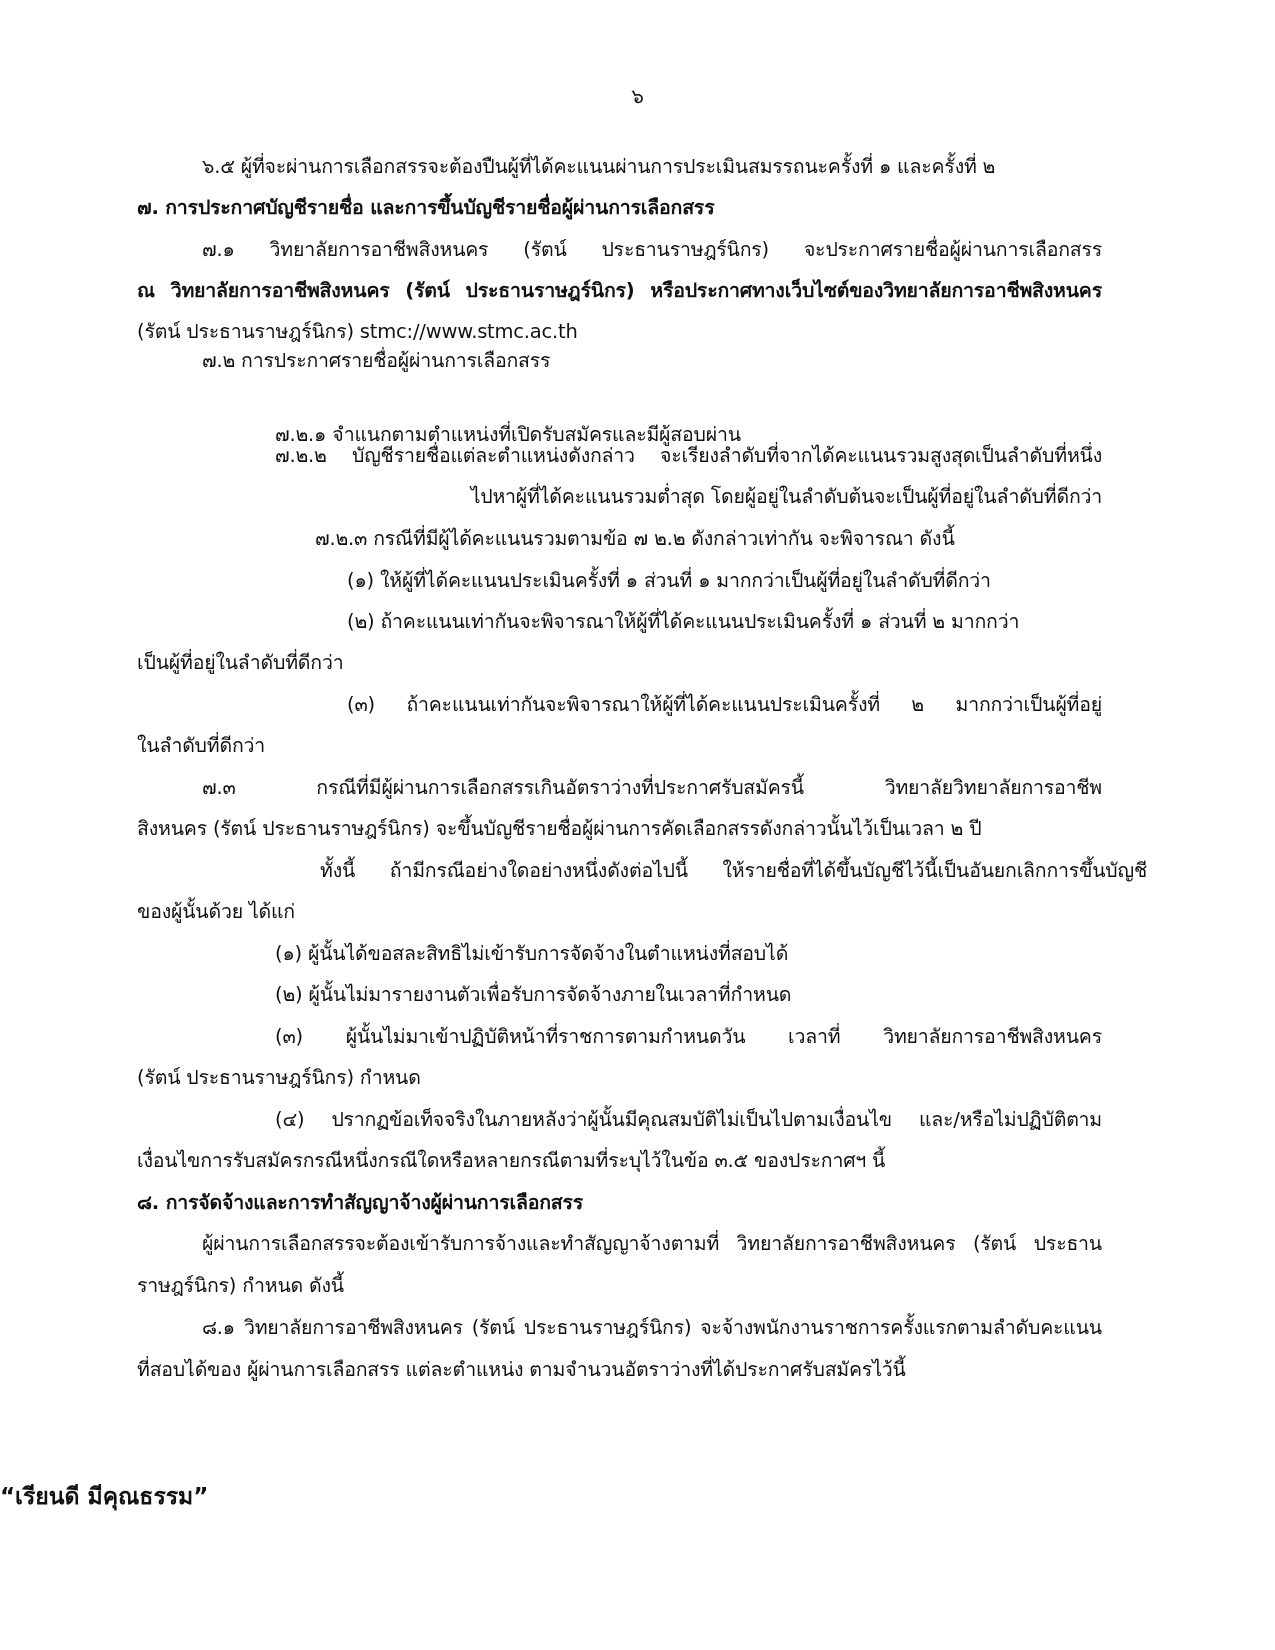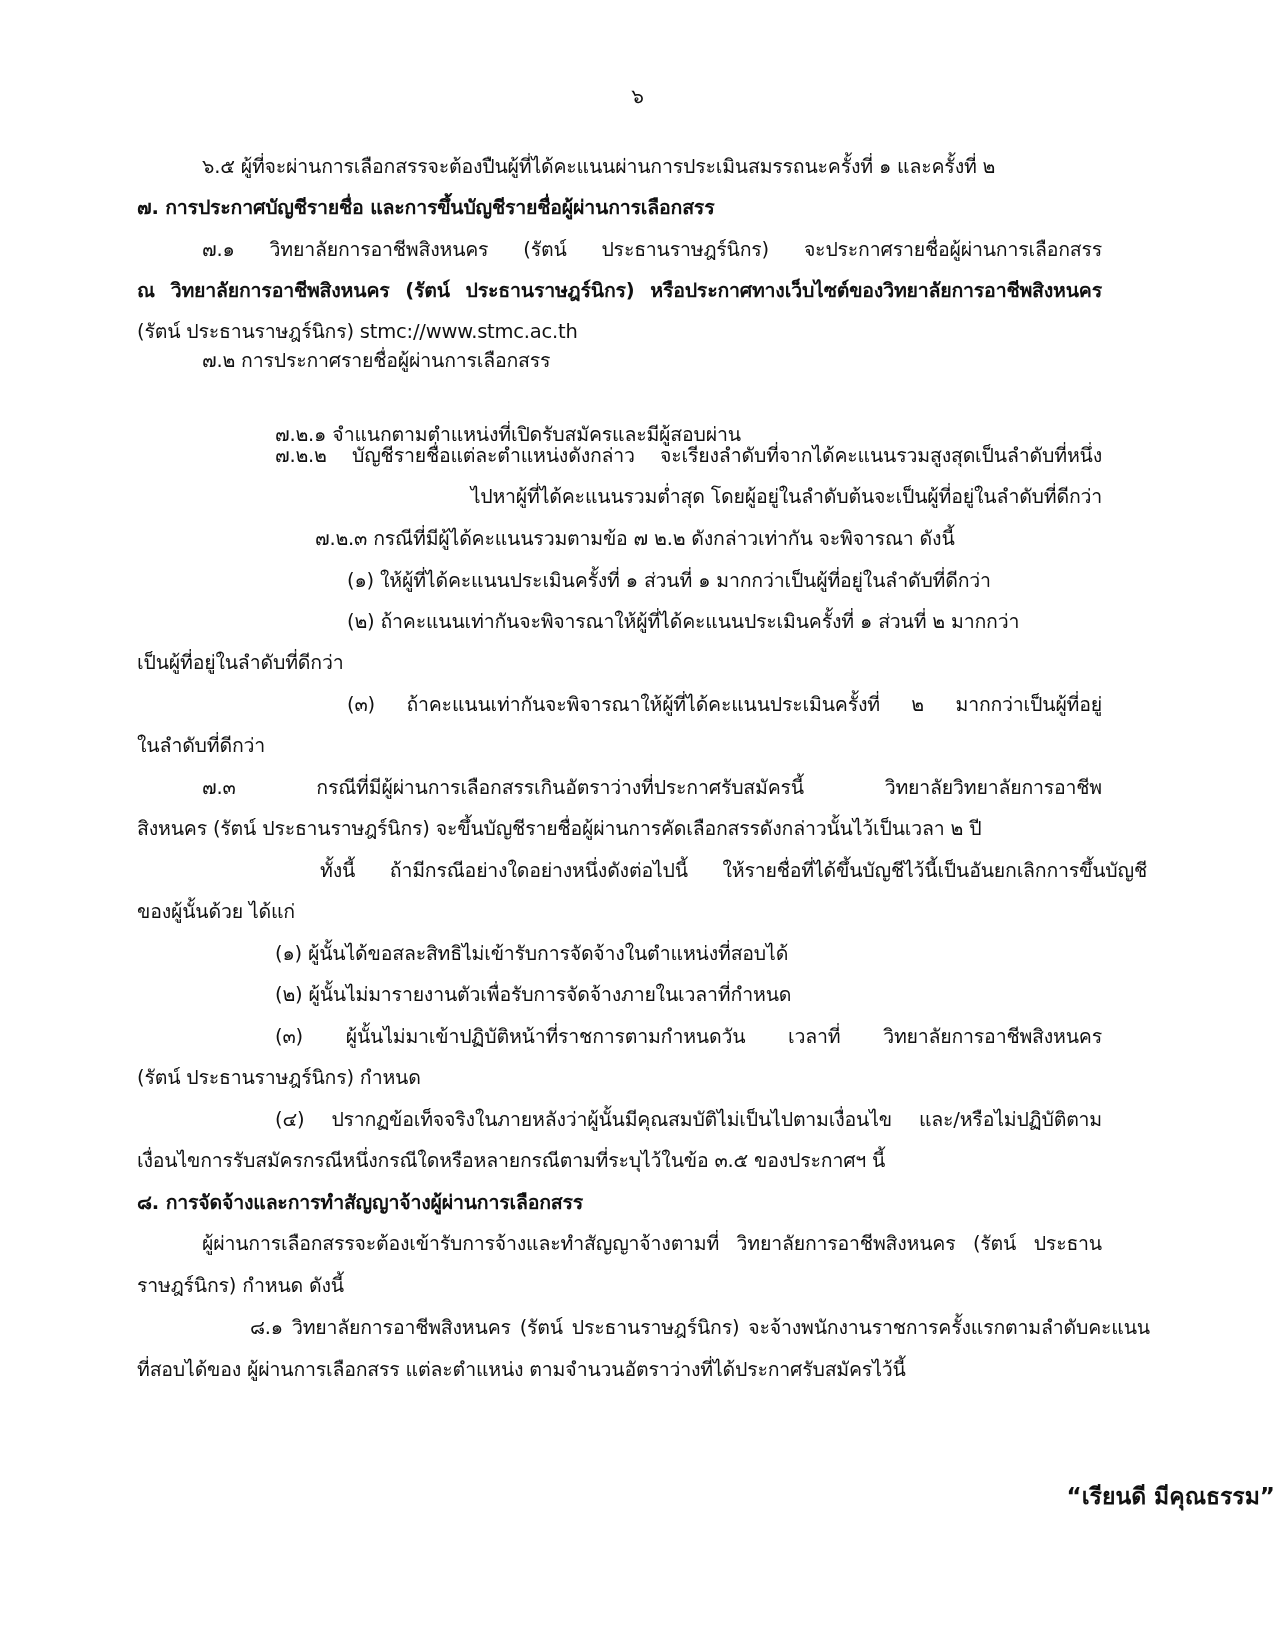--- a/index.html
+++ b/index.html
@@ -14,21 +14,21 @@
   }
   .line {
     position: absolute; left: 137px; width: 965px;
     font-size: 19.5px; line-height: 30px; white-space: nowrap;
     letter-spacing: -0.2px;
   }
   .justify { text-align: justify; text-align-last: justify; }
   .bold { font-weight: bold; }
   .motto {
     position: absolute; top: 1478px; left: 0; width: 1275px;
-    text-align: right; font-size: 23px; font-weight: bold;
+    text-align: left; font-size: 23px; font-weight: bold;
   }
 </style>
 </head>
 <body>
 
 <div class="page-number">๖</div>
 
 <div id="body-lines">
     <div class="line" style="top: 152px; left: 202px; width: 900px;">๖.๕ ผู้ที่จะผ่านการเลือกสรรจะต้องปืนผู้ที่ได้คะแนนผ่านการประเมินสมรรถนะครั้งที่ ๑ และครั้งที่ ๒</div>
     <div class="line bold" style="top: 193px; left: 137px; width: 965px;">๗. การประกาศบัญชีรายชื่อ และการขึ้นบัญชีรายชื่อผู้ผ่านการเลือกสรร</div>
@@ -51,17 +51,17 @@
     <div class="line" style="top: 897px; left: 137px; width: 965px;">ของผู้นั้นด้วย ได้แก่</div>
     <div class="line" style="top: 939px; left: 275px; width: 827px;">(๑) ผู้นั้นได้ขอสละสิทธิไม่เข้ารับการจัดจ้างในตำแหน่งที่สอบได้</div>
     <div class="line" style="top: 980px; left: 275px; width: 827px;">(๒) ผู้นั้นไม่มารายงานตัวเพื่อรับการจัดจ้างภายในเวลาที่กำหนด</div>
     <div class="line justify" style="top: 1022px; left: 275px; width: 827px;">(๓) ผู้นั้นไม่มาเข้าปฏิบัติหน้าที่ราชการตามกำหนดวัน เวลาที่ วิทยาลัยการอาชีพสิงหนคร</div>
     <div class="line" style="top: 1063px; left: 137px; width: 965px;">(รัตน์ ประธานราษฎร์นิกร) กำหนด</div>
     <div class="line justify" style="top: 1105px; left: 275px; width: 827px;">(๔) ปรากฏข้อเท็จจริงในภายหลังว่าผู้นั้นมีคุณสมบัติไม่เป็นไปตามเงื่อนไข และ/หรือไม่ปฏิบัติตาม</div>
     <div class="line" style="top: 1146px; left: 137px; width: 965px;">เงื่อนไขการรับสมัครกรณีหนึ่งกรณีใดหรือหลายกรณีตามที่ระบุไว้ในข้อ ๓.๕ ของประกาศฯ นี้</div>
     <div class="line bold" style="top: 1188px; left: 137px; width: 965px;">๘. การจัดจ้างและการทำสัญญาจ้างผู้ผ่านการเลือกสรร</div>
     <div class="line justify" style="top: 1229px; left: 202px; width: 900px;">ผู้ผ่านการเลือกสรรจะต้องเข้ารับการจ้างและทำสัญญาจ้างตามที่ วิทยาลัยการอาชีพสิงหนคร (รัตน์ ประธาน</div>
     <div class="line" style="top: 1271px; left: 137px; width: 965px;">ราษฎร์นิกร) กำหนด ดังนี้</div>
-    <div class="line justify" style="top: 1313px; left: 202px; width: 900px; margin-left: 48px;">๘.๑ วิทยาลัยการอาชีพสิงหนคร (รัตน์ ประธานราษฎร์นิกร) จะจ้างพนักงานราชการครั้งแรกตามลำดับคะแนน</div>
+    <div class="line justify" style="top: 1313px; left: 202px; width: 900px;">๘.๑ วิทยาลัยการอาชีพสิงหนคร (รัตน์ ประธานราษฎร์นิกร) จะจ้างพนักงานราชการครั้งแรกตามลำดับคะแนน</div>
     <div class="line" style="top: 1355px; left: 137px; width: 965px;">ที่สอบได้ของ ผู้ผ่านการเลือกสรร แต่ละตำแหน่ง ตามจำนวนอัตราว่างที่ได้ประกาศรับสมัครไว้นี้</div>
   </div>
 
 <div class="motto">“เรียนดี  มีคุณธรรม”</div>
 
 </body></html>

